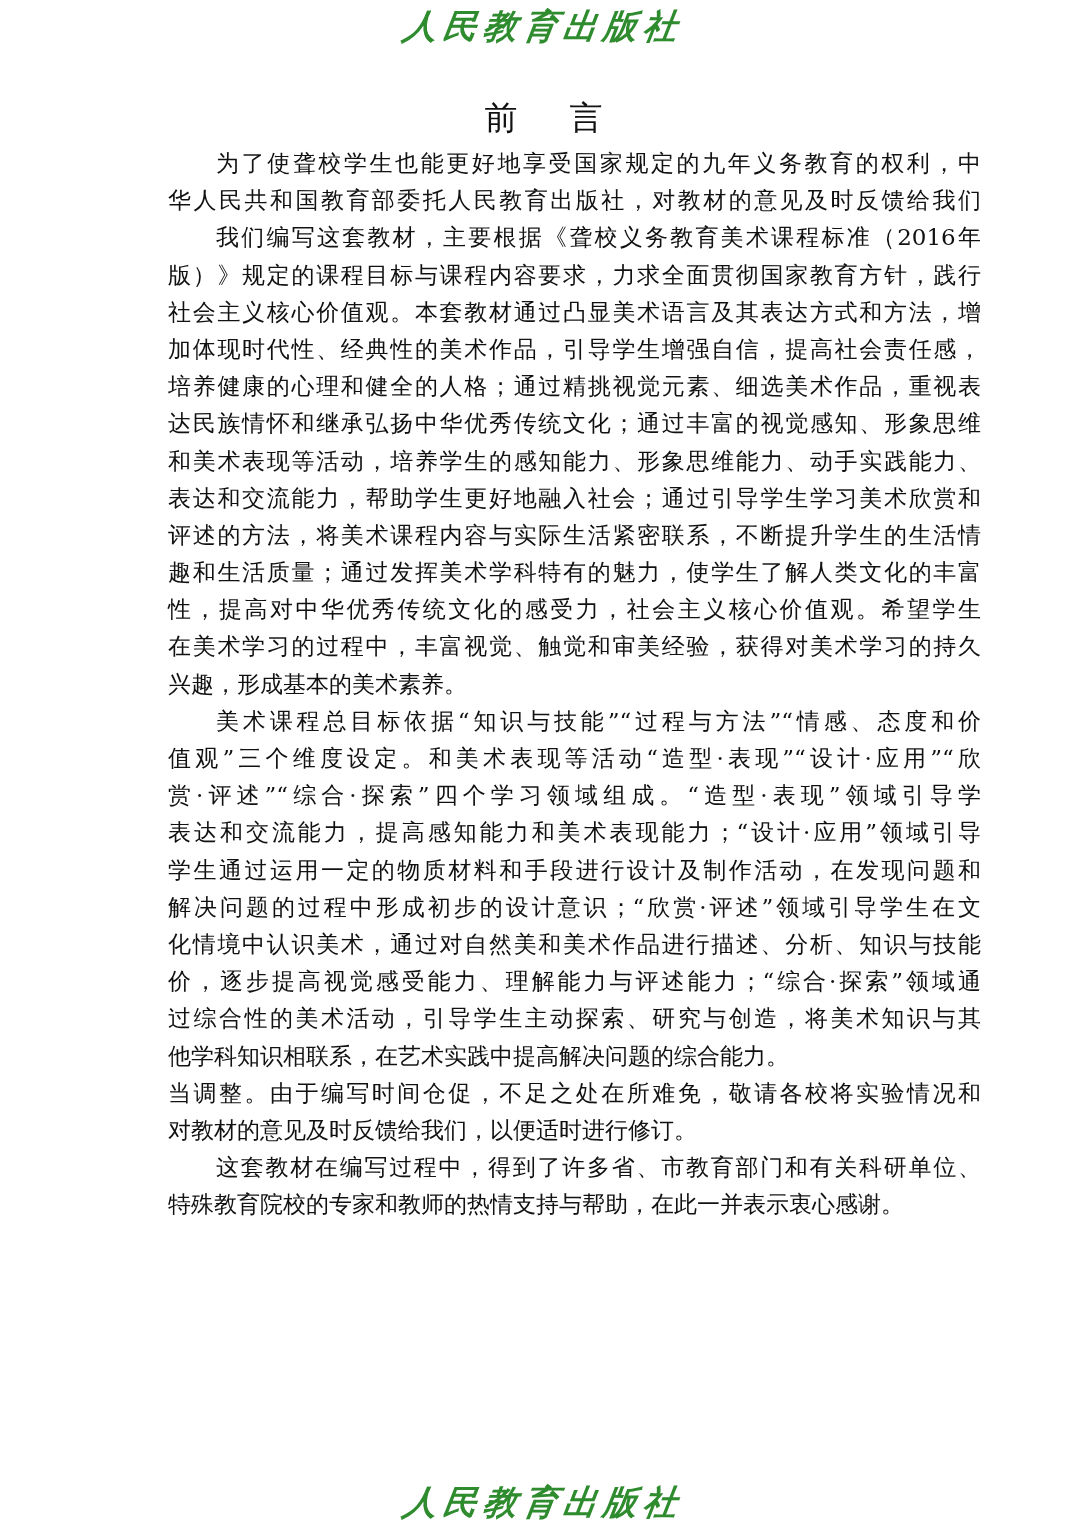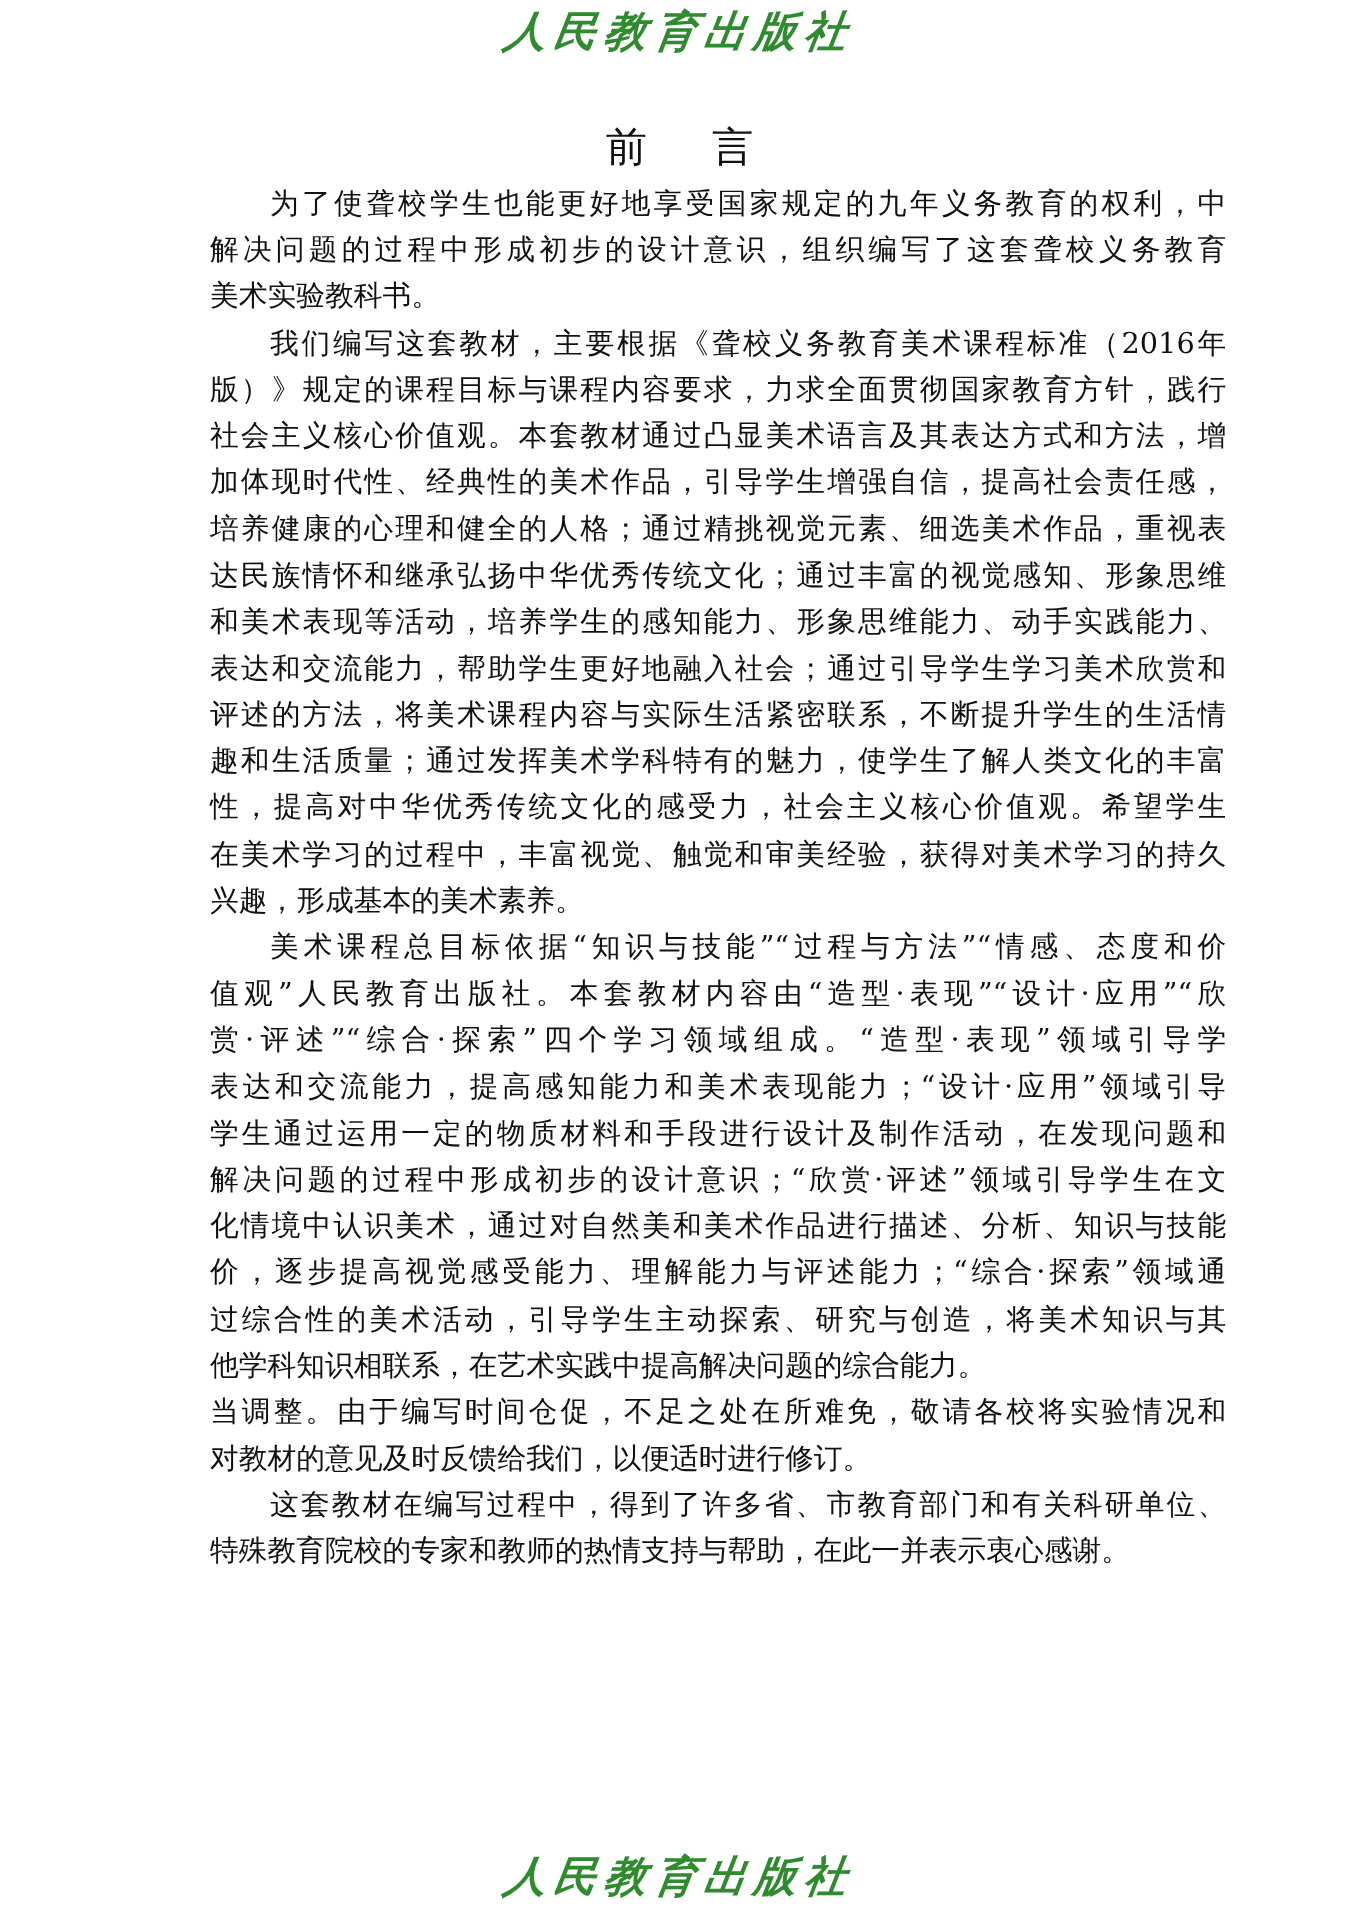--- a/index.html
+++ b/index.html
@@ -67,39 +67,38 @@
 
 <div class="brand top">人民教育出版社</div>
 
 <h1 class="title">
   <span>前</span><span class="gap"></span><span>言</span>
 </h1>
 
 <div class="body-text">
 
   <div class="line indent">为了使聋校学生也能更好地享受国家规定的九年义务教育的权利，中</div>
-  <div class="line">解决问题的过程中形成初步的设计意识，组织编写了这套聋校义务教育</div>
-  <div class="line last">美术实验教科书。</div>
+  <div class="line">华人民共和国教育部委托人民教育出版社，对教材的意见及时反馈给我们</div>
 
   <div class="line indent">我们编写这套教材，主要根据《聋校义务教育美术课程标准（2016年</div>
   <div class="line">版）》规定的课程目标与课程内容要求，力求全面贯彻国家教育方针，践行</div>
   <div class="line">社会主义核心价值观。本套教材通过凸显美术语言及其表达方式和方法，增</div>
   <div class="line">加体现时代性、经典性的美术作品，引导学生增强自信，提高社会责任感，</div>
   <div class="line">培养健康的心理和健全的人格；通过精挑视觉元素、细选美术作品，重视表</div>
   <div class="line">达民族情怀和继承弘扬中华优秀传统文化；通过丰富的视觉感知、形象思维</div>
   <div class="line">和美术表现等活动，培养学生的感知能力、形象思维能力、动手实践能力、</div>
   <div class="line">表达和交流能力，帮助学生更好地融入社会；通过引导学生学习美术欣赏和</div>
   <div class="line">评述的方法，将美术课程内容与实际生活紧密联系，不断提升学生的生活情</div>
   <div class="line">趣和生活质量；通过发挥美术学科特有的魅力，使学生了解人类文化的丰富</div>
   <div class="line">性，提高对中华优秀传统文化的感受力，社会主义核心价值观。希望学生</div>
   <div class="line">在美术学习的过程中，丰富视觉、触觉和审美经验，获得对美术学习的持久</div>
   <div class="line last">兴趣，形成基本的美术素养。</div>
 
   <div class="line indent">美术课程总目标依据“知识与技能”“过程与方法”“情感、态度和价</div>
-  <div class="line">值观”人民教育出版社。本套教材内容由“造型·表现”“设计·应用”“欣</div>
+  <div class="line">值观”三个维度设定。和美术表现等活动“造型·表现”“设计·应用”“欣</div>
   <div class="line">赏·评述”“综合·探索”四个学习领域组成。“造型·表现”领域引导学</div>
   <div class="line">表达和交流能力，提高感知能力和美术表现能力；“设计·应用”领域引导</div>
   <div class="line">学生通过运用一定的物质材料和手段进行设计及制作活动，在发现问题和</div>
   <div class="line">解决问题的过程中形成初步的设计意识；“欣赏·评述”领域引导学生在文</div>
   <div class="line">化情境中认识美术，通过对自然美和美术作品进行描述、分析、知识与技能</div>
   <div class="line">价，逐步提高视觉感受能力、理解能力与评述能力；“综合·探索”领域通</div>
   <div class="line">过综合性的美术活动，引导学生主动探索、研究与创造，将美术知识与其</div>
   <div class="line last">他学科知识相联系，在艺术实践中提高解决问题的综合能力。</div>
 
   <div class="line">当调整。由于编写时间仓促，不足之处在所难免，敬请各校将实验情况和</div>

